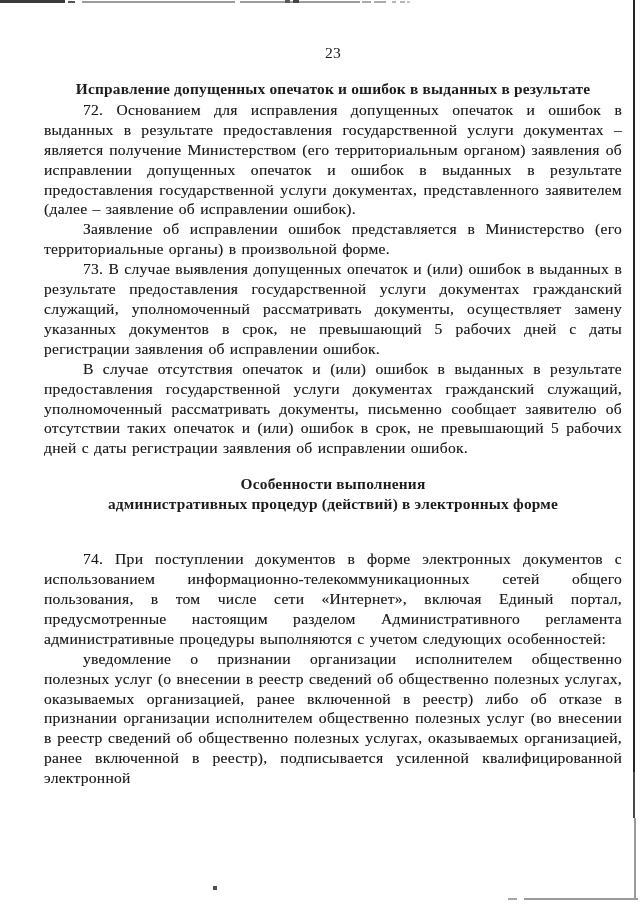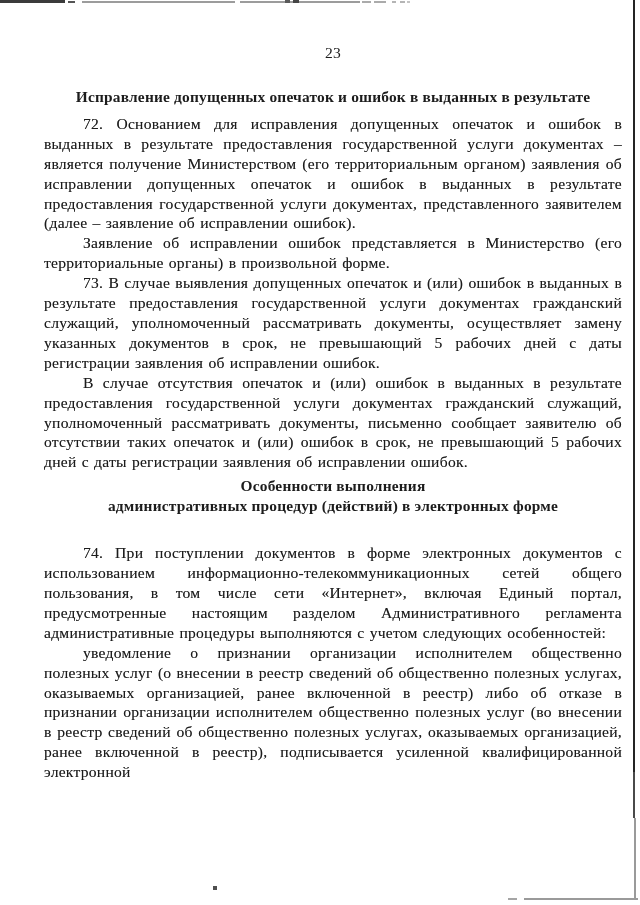--- a/index.html
+++ b/index.html
@@ -23,40 +23,40 @@
   .content {
     padding: 43px 18px 0 44px; 
   }
   .page-number {
     text-align: center;
     font-size: 15.6px;
     line-height: 19.9px;
     letter-spacing: 0.25px;
   }
   .doc-heading {
-    margin-top: 24px;
+    margin-top: 16px;
     text-align: center;
     font-weight: 700;
     font-size: 15.4px;
     line-height: 20px;
     letter-spacing: 0.2px;
   }
   .doc-heading .h-line { display: block; }
-  .doc-heading.second { margin-top: 4px; text-align: center; }
+  .doc-heading.second { margin-top: 16px; text-align: center; }
   .para {
     text-align: justify;
     text-indent: 39px;
     font-size: 15.6px;
     line-height: 19.9px;
     letter-spacing: 0.25px;
     word-spacing: 1px;
     text-shadow: 0 0 0.3px rgba(20,20,20,0.45);
   }
-  .para.first-after-heading { margin-top: 7px; }
-  .para.first-after-heading2 { margin-top: 27px; }
+  .para.first-after-heading { margin-top: 1px; }
+  .para.first-after-heading2 { margin-top: 35px; }
 
   
   .artifact { position: absolute; pointer-events: none; }
   .top-a  { left: 0;    top: 0; width: 65px;  height: 3px;   background: var(--edge-dark); }
   .top-b  { left: 68px; top: 1px; width: 7px; height: 2px;   background: #555; }
   .top-c  { left: 82px; top: 1px; width: 153px; height: 2px; background: var(--edge-mid); }
   .top-d  { left: 240px; top: 1px; width: 120px; height: 2px; background: var(--edge-mid); }
   .top-d1 { left: 285px; top: 0; width: 5px; height: 3px;    background: #5a5a5a; }
   .top-d2 { left: 293px; top: 0; width: 6px; height: 3px;    background: #454545; }
   .top-e  { left: 362px; top: 1px; width: 9px; height: 2px;  background: #ababab; }

